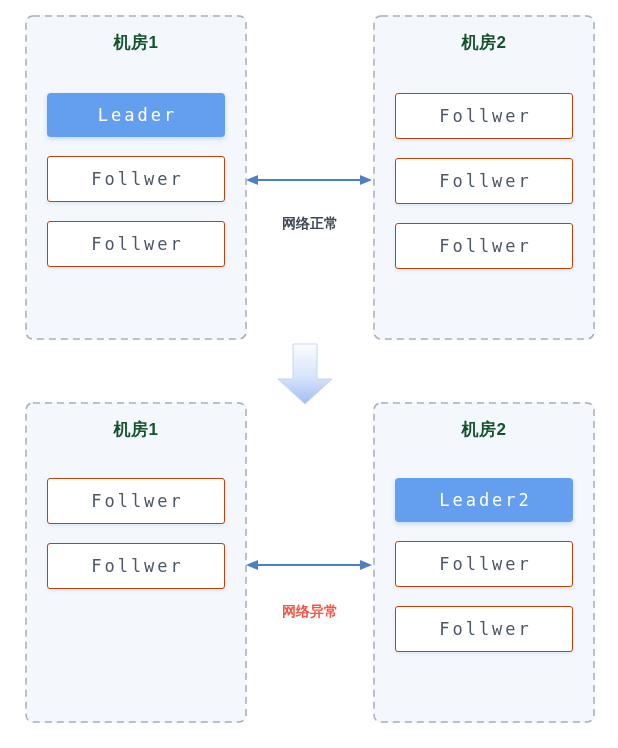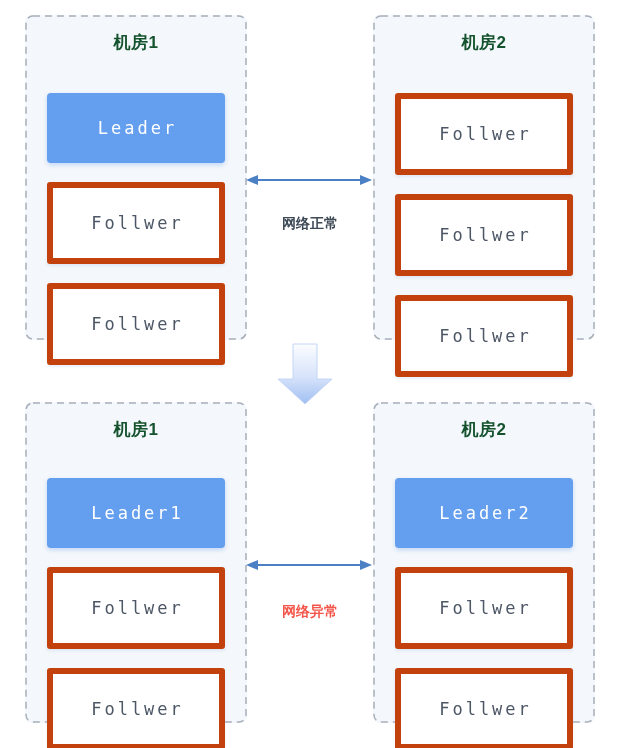--- a/index.html
+++ b/index.html
@@ -32,39 +32,39 @@
     letter-spacing: 0.5px;
   }
   .nodes {
     position: absolute;
     left: 22px; right: 22px;
     display: flex;
     flex-direction: column;
     gap: 19px;
   }
   .node {
-    height: 70px;
+    height: 44px;
     display: flex;
     align-items: center;
     justify-content: center;
     font-family: "DejaVu Sans Mono", "Liberation Mono", monospace;
     font-size: 17px;
     letter-spacing: 3px;
     text-indent: 3px;
     border-radius: 3px;
   }
   .node.leader {
     background: #649eef;
     color: #ffffff;
     border-radius: 4px;
     box-shadow: 0 2px 4px rgba(100, 158, 239, 0.35);
   }
   .node.follower {
     background: #ffffff;
-    border: 6px solid #c2410c;
+    border: 1px solid #c2410c;
     color: #4d5766;
     box-shadow: 0 2px 3px rgba(150, 180, 220, 0.22);
   }
   .link-arrow {
     position: absolute;
   }
   .link-label {
     position: absolute;
     width: 126px;
     text-align: center;
@@ -126,21 +126,20 @@
     </defs>
     <path d="M16 1 L40 1 L40 36 L55 36 L28 61 L1 36 L16 36 Z" fill="url(#bigArrowGrad)" stroke="#c4d5f6" stroke-width="1"></path>
   </svg>
 
   <div class="panel" style="left:25px; top:402px; height:321px;">
     <svg class="panel-border-svg" width="222" height="321">
       <rect x="1" y="1" width="220" height="319" rx="7" ry="7" fill="none" stroke="#a8b0ba" stroke-width="1.5" stroke-dasharray="7 5"></rect>
     </svg>
     <div class="panel-title">机房1</div>
     <div class="nodes" style="top:76px;">
-      <div class="node leader">Leader1</div>
       <div class="node follower">Follwer</div>
       <div class="node follower">Follwer</div>
     </div>
   </div>
 
   <div class="panel" style="left:373px; top:402px; height:321px;">
     <svg class="panel-border-svg" width="222" height="321">
       <rect x="1" y="1" width="220" height="319" rx="7" ry="7" fill="none" stroke="#a8b0ba" stroke-width="1.5" stroke-dasharray="7 5"></rect>
     </svg>
     <div class="panel-title">机房2</div>

